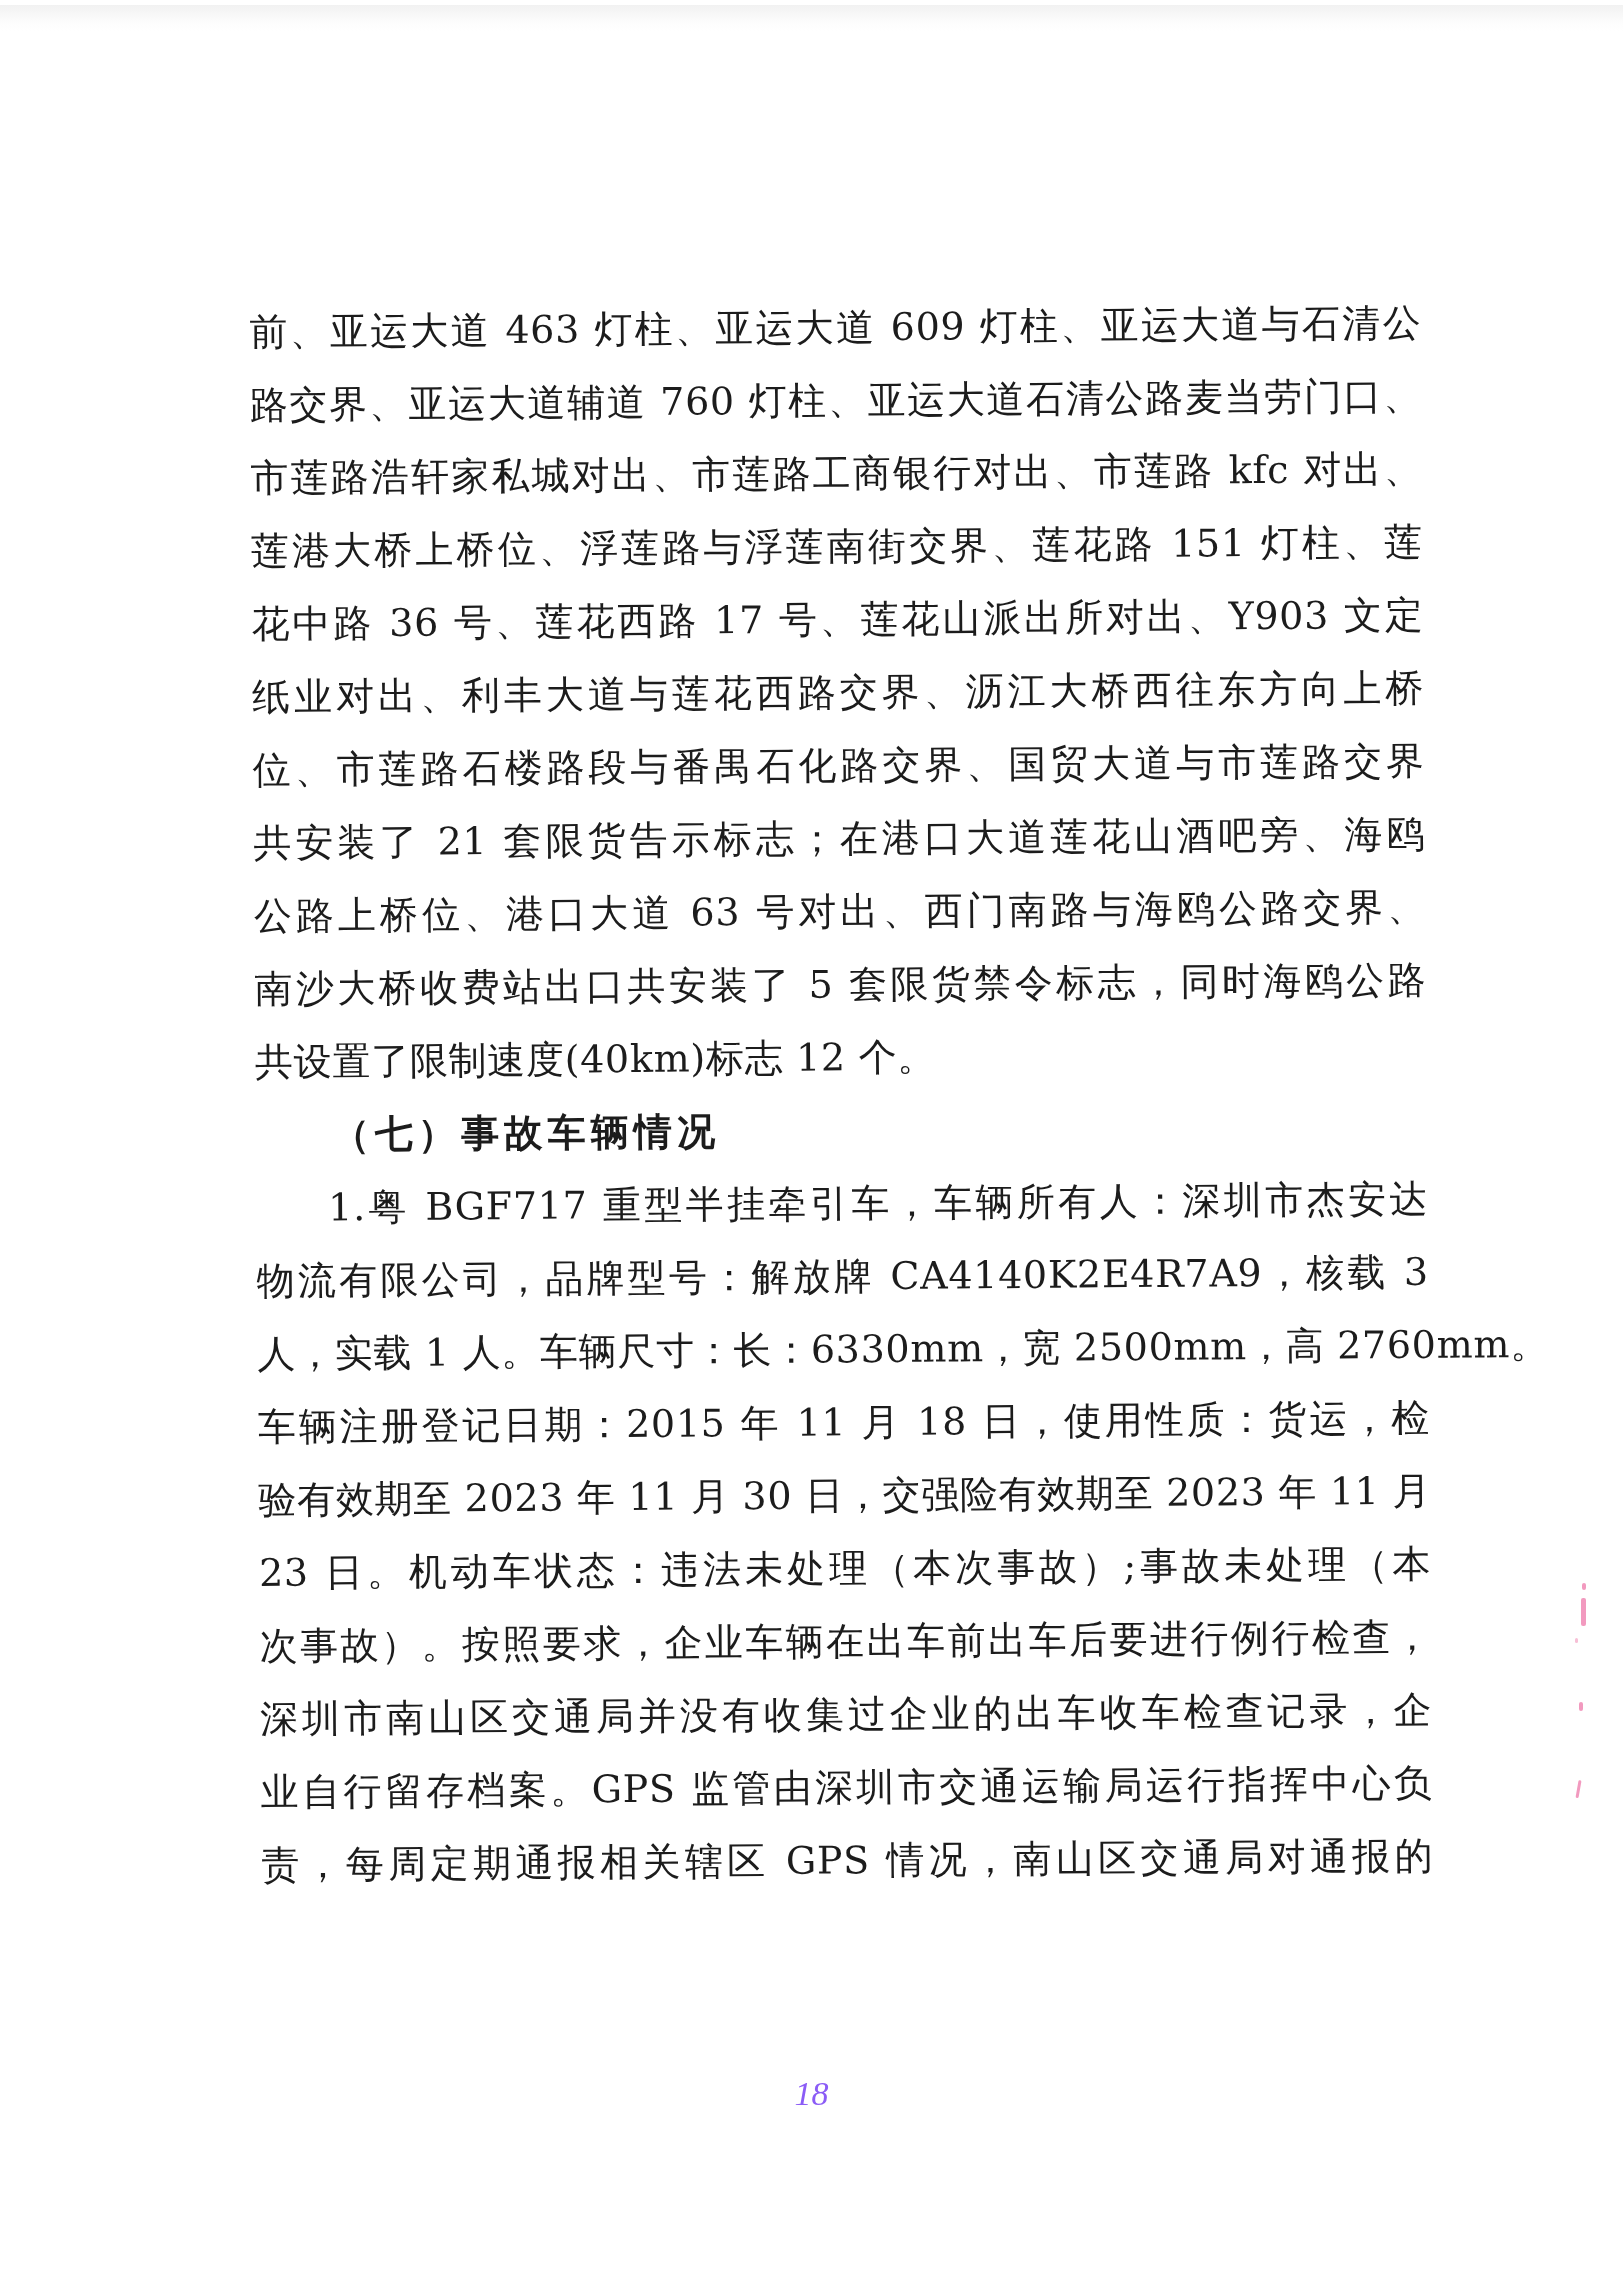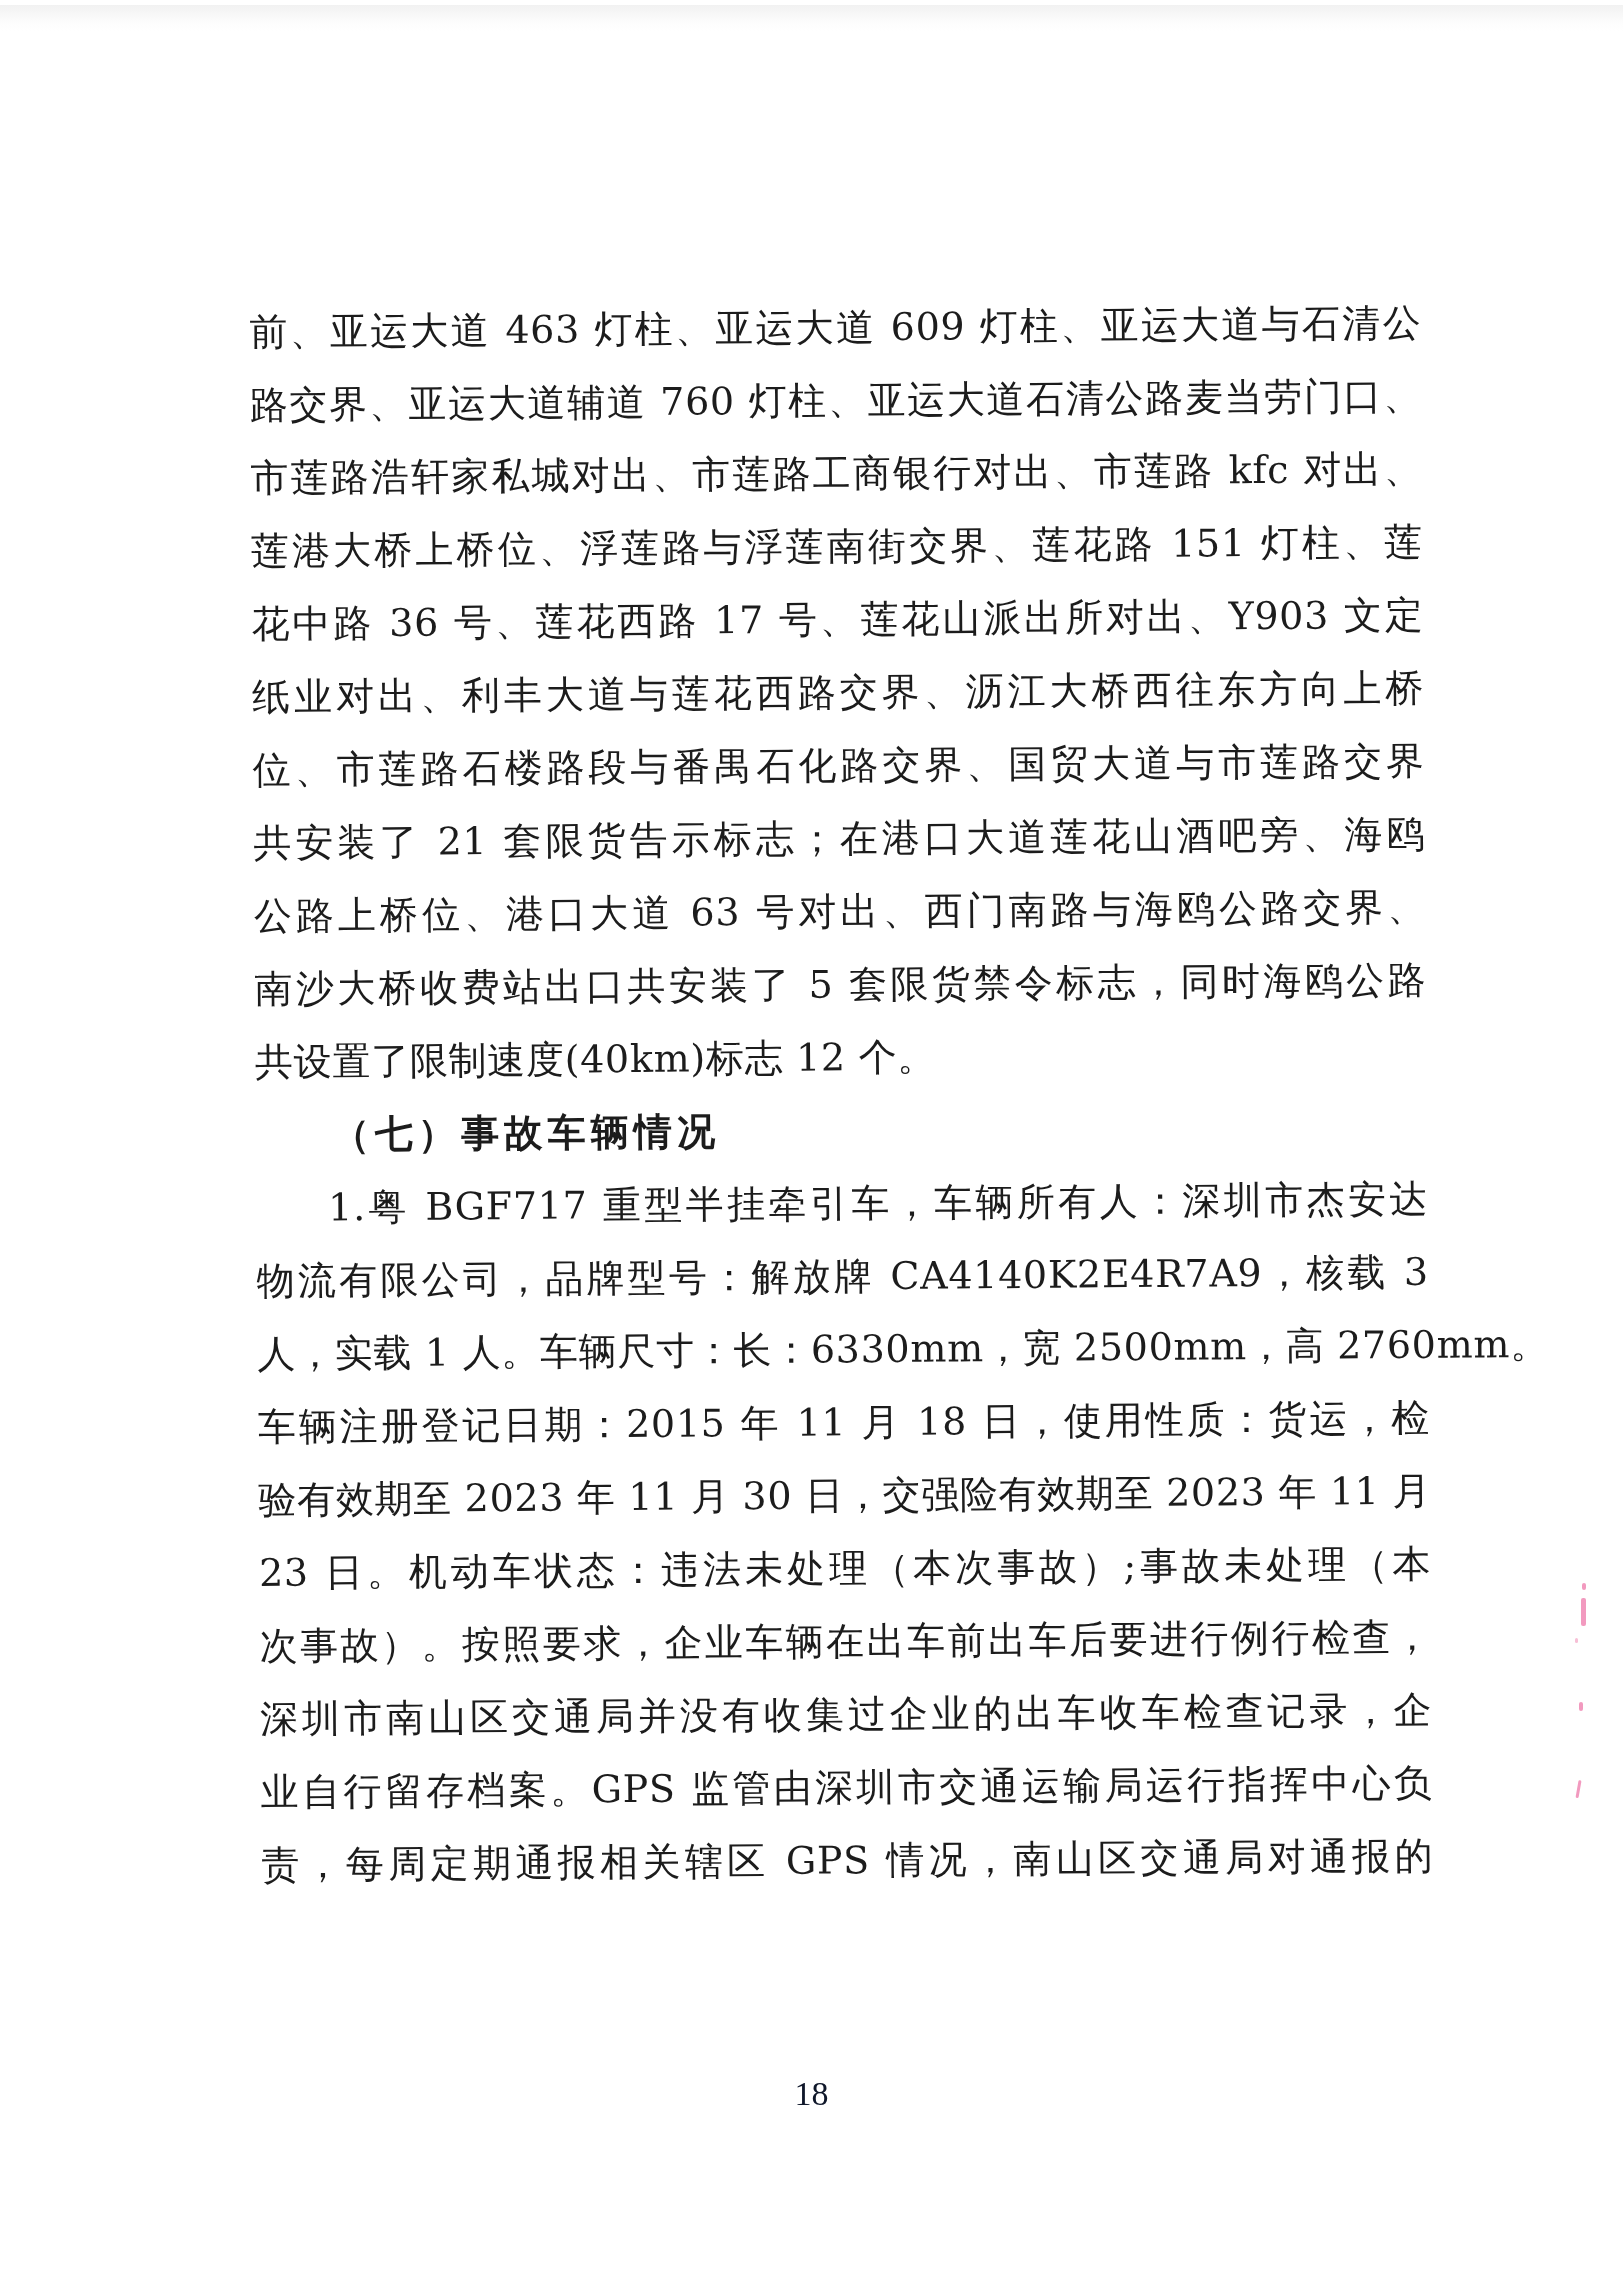--- a/index.html
+++ b/index.html
@@ -56,21 +56,22 @@
       font-family: "DejaVu Sans", "Liberation Sans", sans-serif;
     }
     .page-number {
       position: absolute;
       left: 0;
       width: 1623px;
       top: 2075px;
       text-align: center;
       font-size: 34px;
       font-family: "Liberation Serif", "DejaVu Serif", serif;
-      color: #0f172a;
+      color: #8b5cf6;
+      font-style: italic;
     }
     .stamp-mark {
       position: absolute;
       background: #e8478a;
       opacity: 0.55;
       border-radius: 2px;
     }
   </style>
 </head>
 <body>

